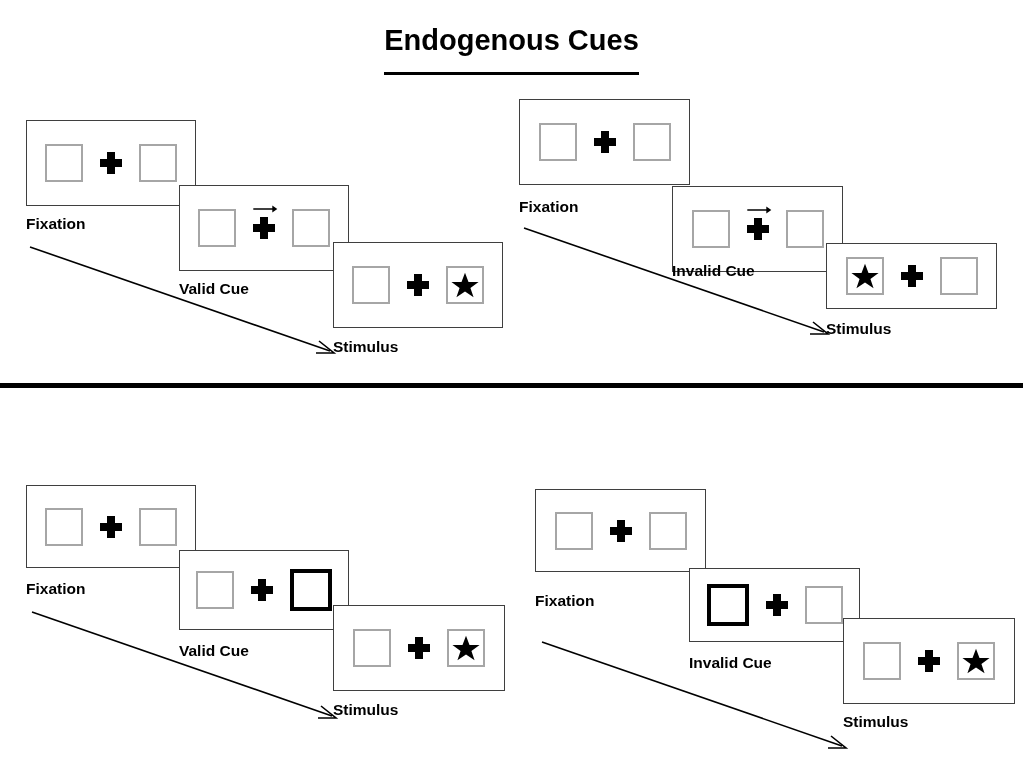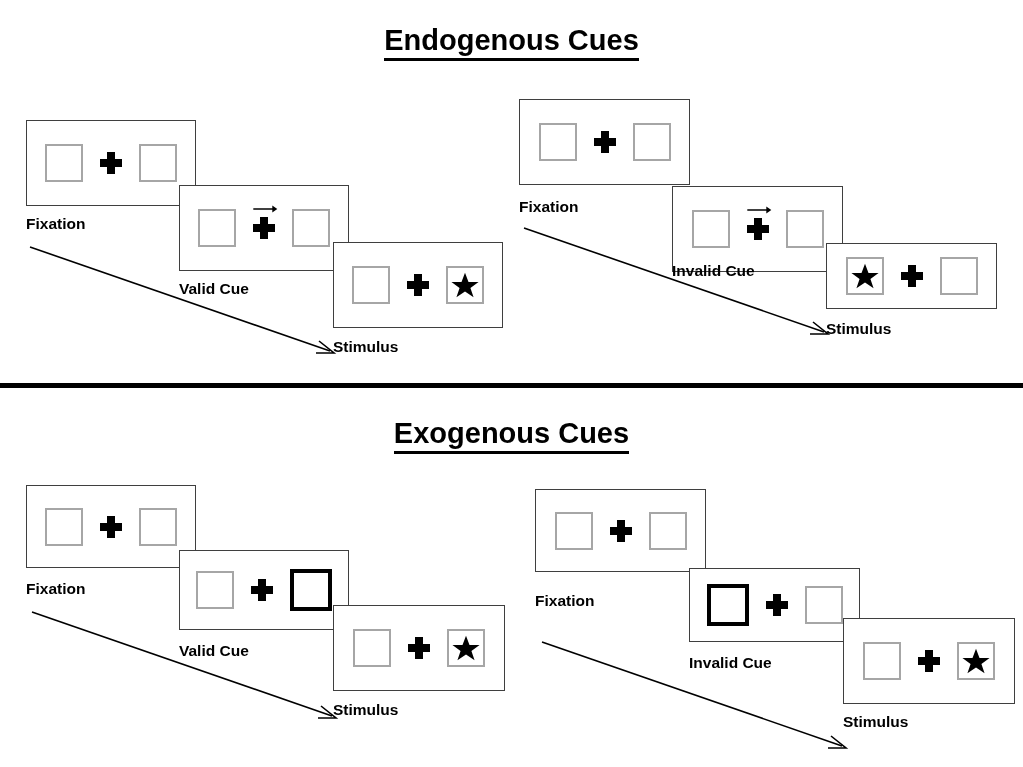--- a/index.html
+++ b/index.html
@@ -26,21 +26,21 @@
     width: 1023px;
     text-align: center;
     font-size: 29px;
     font-weight: bold;
     letter-spacing: 0px;
     white-space: nowrap;
   }
   .section-title span.tx {
     display: inline-block;
     border-bottom: 3px solid #000;
-    padding-bottom: 1px;
+    padding-bottom: 15px;
   }
   #title-endogenous { top: 24px; }
   #title-exogenous  { top: 417px; }
 
   
   .divider {
     position: absolute;
     left: 0;
     top: 383px;
     width: 1023px;
@@ -236,23 +236,20 @@
   </div>
   <div class="caption" style="left:826px; top:320px; width:171px;">Stimulus</div>
 
   <svg class="timeline-arrow" style="left:522px; top:224px; width:320px; height:120px;" viewBox="0 0 320 120">
     <line x1="2" y1="4" x2="302" y2="108" stroke="#000" stroke-width="1.6"></line>
     <path d="M291 98 L306 110 L288 110" fill="none" stroke="#000" stroke-width="1.6"></path>
   </svg>
 
   <div class="divider"></div>
 
-  <div class="section-title" id="title-exogenous">
-    <span class="tx">Exogenous Cues</span>
-  </div>
 
   <div class="frame" style="left:26px; top:485px; width:170px; height:83px;">
     <div class="row">
       <div class="sq"></div>
       <div class="center-col">
         <div class="plus"></div>
       </div>
       <div class="sq"></div>
     </div>
   </div>

